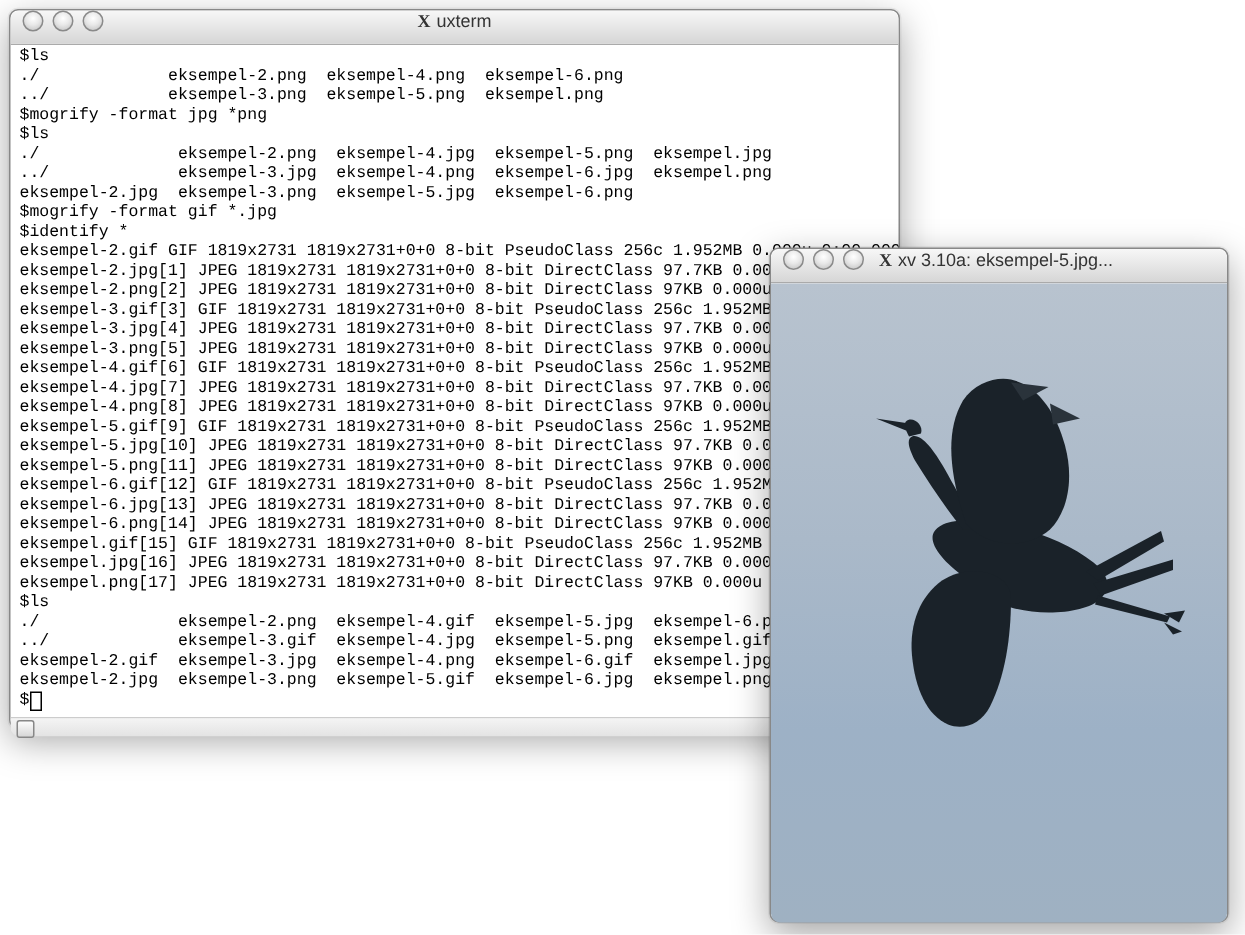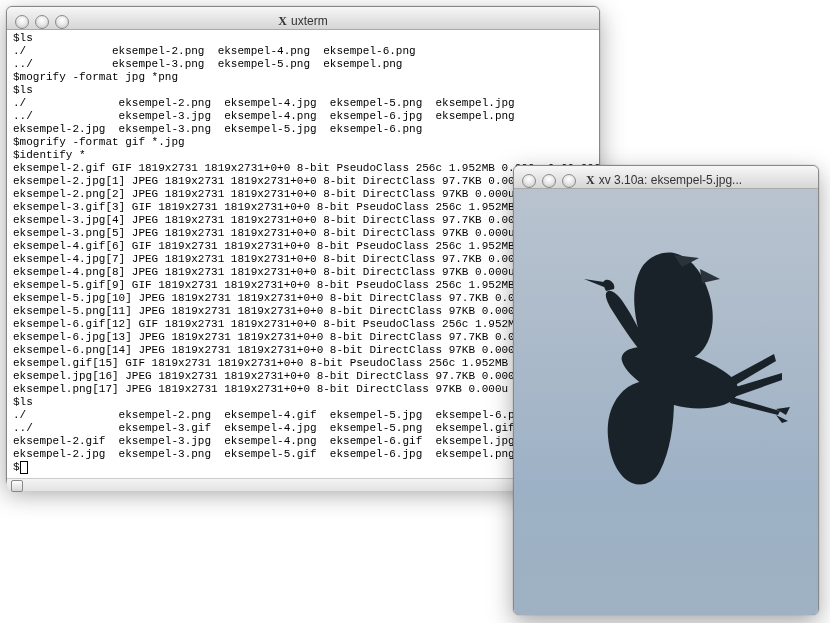--- a/index.html
+++ b/index.html
@@ -18,21 +18,21 @@
     border-radius: 6px;
     box-shadow: 0 8px 24px rgba(0,0,0,0.35), 0 0 0 1px rgba(0,0,0,0.05);
   }
   .titlebar {
     height: 22px;
     background: linear-gradient(#f7f7f7, #d6d6d6);
     border-bottom: 1px solid #aaa;
     border-top-left-radius: 6px;
     border-top-right-radius: 6px;
     display: flex;
-    align-items: flex-end;
+    align-items: flex-start;
     font-size: 12px;
     color: #333;
     position: relative;
   }
   .traffic {
     display: flex;
     gap: 6px;
     margin-left: 8px;
   }
   .tl-btn {

